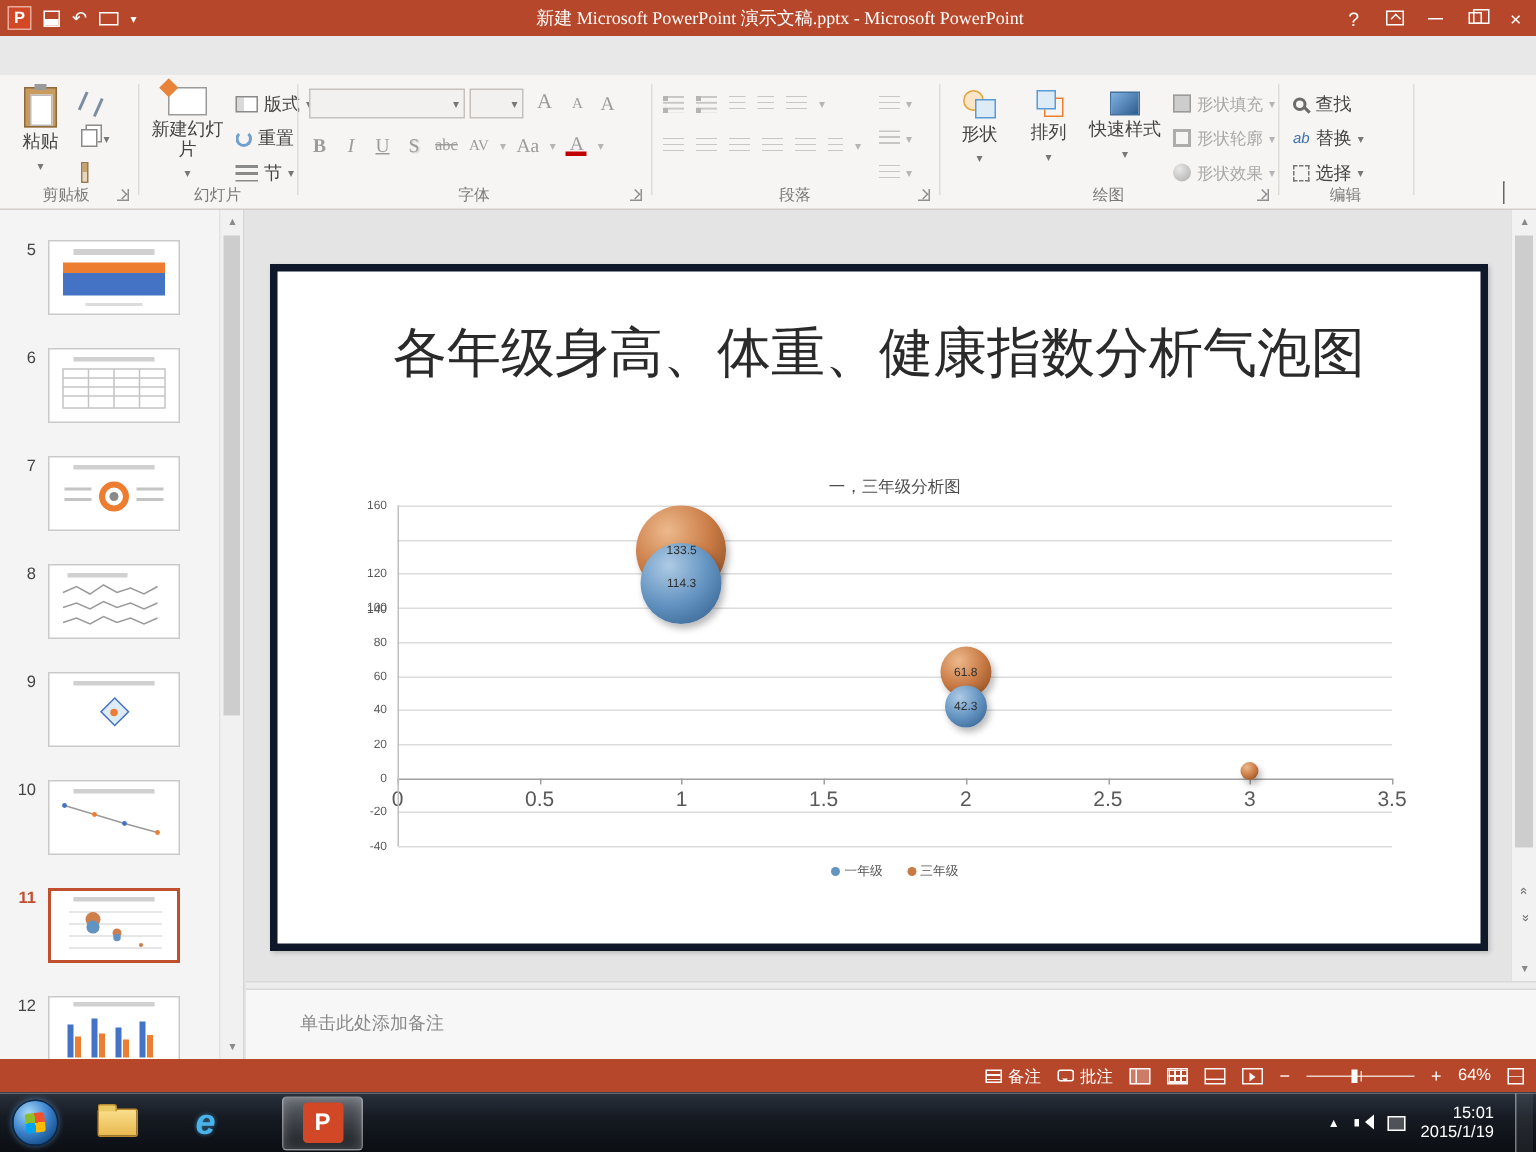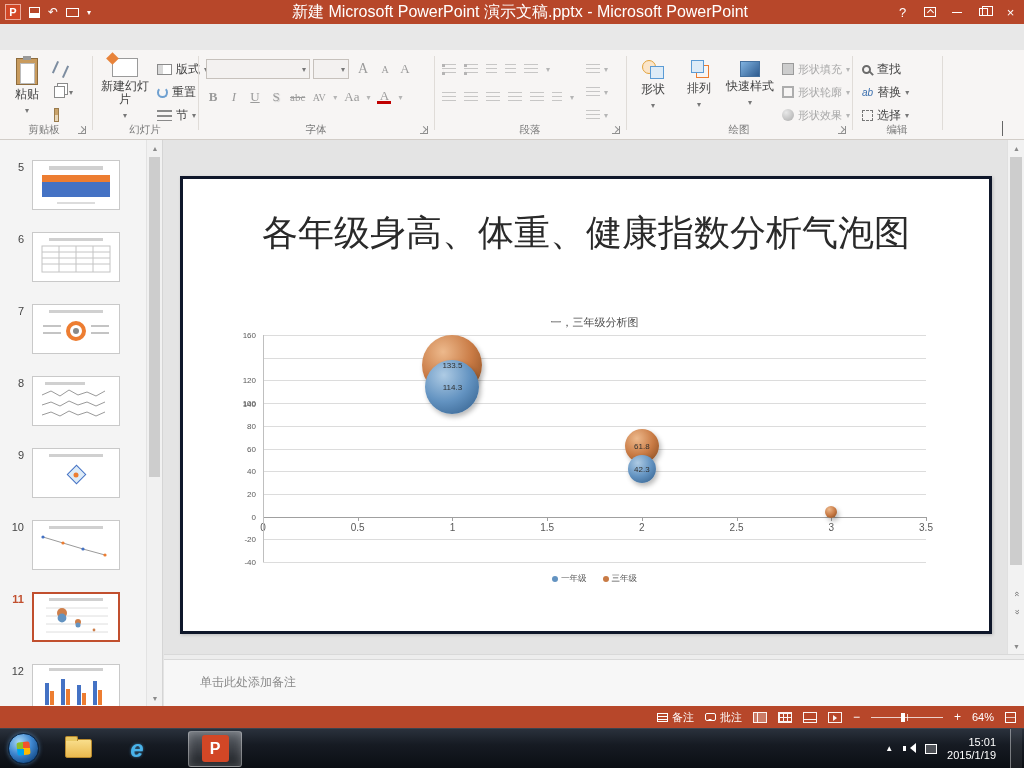--- a/index.html
+++ b/index.html
@@ -8,21 +8,21 @@
   #app{position:absolute;left:0;top:0;width:1024px;height:768px;overflow:hidden;background:#E8E8E8;}
 
   
   .titlebar{position:absolute;left:0;top:0;width:100%;height:24px;background:#B7472A;display:flex;align-items:center;z-index:30;}
   .qat{display:flex;align-items:center;gap:8px;padding-left:5px;z-index:2;}
   .app-logo{width:16px;height:16px;background:#D24726;border:1px solid rgba(255,255,255,.55);color:#fff;font-weight:bold;font-size:11px;display:flex;align-items:center;justify-content:center;}
   .ic-save{width:11px;height:11px;border:1px solid #fff;background:linear-gradient(to bottom,transparent 55%,#fff 55%);}
   .qat-glyph{color:#fff;font-size:12px;line-height:1;}
   .ic-monitor{width:13px;height:9px;border:1px solid #fff;}
   .qat-caret{color:#fff;font-size:8px;}
-  .title-text{position:absolute;left:16px;right:0;text-align:center;font-size:16px;color:#fff;pointer-events:none;}
+  .title-text{position:absolute;left:16px;right:0;text-align:center;font-size:12px;color:#fff;pointer-events:none;font-family:Liberation Serif, serif;}
   .win-controls{margin-left:auto;display:flex;height:100%;z-index:2;}
   .win-btn{width:27px;height:100%;display:flex;align-items:center;justify-content:center;color:#fff;font-size:13px;}
   .ic-minbar{width:10px;height:1px;background:#fff;}
   .ic-restore{width:9px;height:8px;border:1px solid #fff;position:relative;background:rgba(183,71,42,1);}
   .ic-restore::before{content:"";position:absolute;left:2px;top:-3px;width:9px;height:8px;border:1px solid #fff;}
   .ic-ribopts{width:12px;height:10px;border:1px solid #fff;position:relative;}
   .ic-ribopts::before{content:"";position:absolute;left:3px;top:2px;width:4px;height:4px;border-left:1px solid #fff;border-top:1px solid #fff;transform:rotate(45deg);}
 
   
   .tabs{position:absolute;left:0;top:24px;width:100%;height:26px;background:#F0EDEE;display:flex;align-items:stretch;z-index:20;}
@@ -83,29 +83,29 @@
   .thumb-num{position:absolute;left:6px;top:3px;width:18px;text-align:right;font-size:11px;color:#444;}
   .thumb-item.selected .thumb-num{color:#C14F2E;font-weight:bold;}
   .thumb-box{position:absolute;left:32px;top:2px;width:88px;height:50px;background:#fff;border:1px solid #C9C9C9;overflow:hidden;}
   .thumb-item.selected .thumb-box{border:2px solid #C14F2E;}
   .thumb-scroll{position:absolute;right:0;top:0;width:16px;height:100%;background:#F1F1F1;border-left:1px solid #E3E3E3;}
   .sb-btn{width:16px;height:16px;display:flex;align-items:center;justify-content:center;color:#8a8a8a;font-size:7px;}
   .thumb-scroll .bar{position:absolute;left:2px;top:17px;width:11px;height:320px;background:#CDCDCD;}
   .thumb-scroll .down{position:absolute;bottom:0;}
 
   .canvas{position:absolute;left:164px;top:0;right:0;height:514px;background:#E4E4E4;}
-  .slide{position:absolute;left:16px;top:36px;width:812px;height:458px;background:#fff;border:3px solid #0f172a;box-shadow:1px 1px 3px rgba(0,0,0,.18);}
+  .slide{position:absolute;left:16px;top:36px;width:812px;height:458px;background:#fff;border:5px solid #0f172a;box-shadow:1px 1px 3px rgba(0,0,0,.18);}
   .slide-title{position:absolute;left:30px;right:30px;top:30px;text-align:center;font-family:"DejaVu Serif","Liberation Serif",serif;font-size:36px;color:#2a2a2a;white-space:nowrap;}
   .chart-title{position:absolute;left:80px;width:663px;top:136px;text-align:center;font-size:11px;color:#4d4d4d;}
   .plot{position:absolute;left:80px;top:156px;width:663px;height:227px;}
   .gridline{position:absolute;left:0;width:100%;height:1px;background:#DCDCDC;}
   .gridline.zero{background:#A0A0A0;}
   .yaxisline{position:absolute;left:0;top:0;bottom:0;width:1px;background:#BFBFBF;}
   .ytick{position:absolute;left:-7px;transform:translate(-100%,-50%);font-size:8px;color:#595959;}
-  .xtick{position:absolute;transform:translateX(-50%);font-size:10px;color:#595959;}
+  .xtick{position:absolute;transform:translateX(-50%);font-size:14px;color:#595959;}
   .xmark{position:absolute;width:1px;height:4px;background:#A0A0A0;}
   .bubble{position:absolute;border-radius:50%;box-shadow:2px 3px 5px rgba(0,0,0,.28);}
   .blabel{position:absolute;transform:translate(-50%,-50%);font-size:8px;color:#303030;}
   .chart-legend{position:absolute;left:80px;width:663px;top:394px;display:flex;justify-content:center;gap:16px;font-size:8.5px;color:#555;align-items:center;}
   .legitem{display:flex;align-items:center;}
   .legdot{display:inline-block;width:6px;height:6px;border-radius:50%;margin-right:3px;}
 
   .vscroll{position:absolute;right:0;top:0;width:17px;height:514px;background:#F2F2F2;border-left:1px solid #E0E0E0;}
   .vscroll .sb-btn{width:17px;height:16px;}
   .vscroll .bar{position:absolute;left:2px;top:17px;width:12px;height:408px;background:#CDCDCD;}

